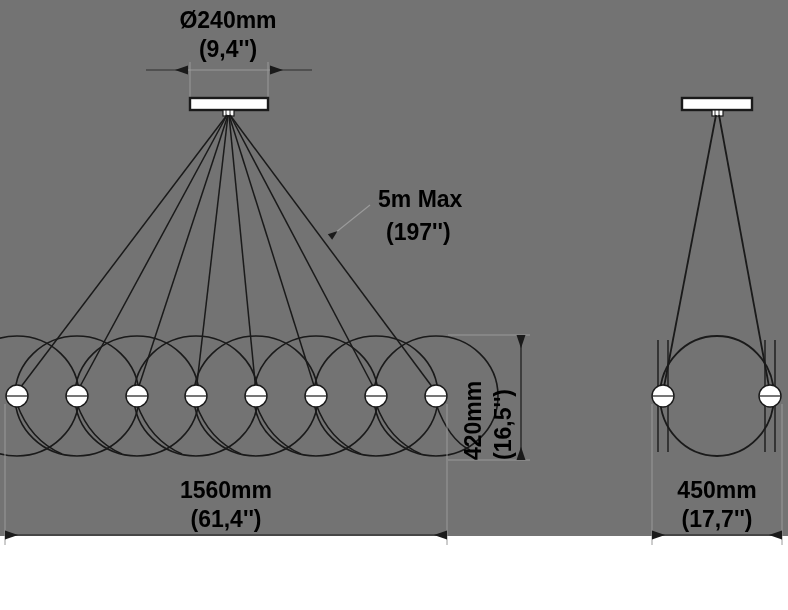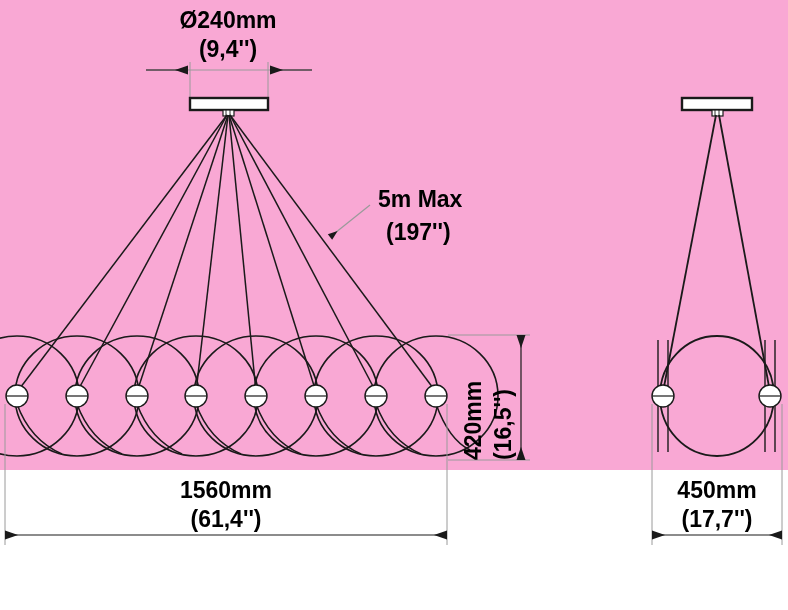--- a/index.html
+++ b/index.html
@@ -9,22 +9,22 @@
   }
   body {
     width: 788px;
     height: 610px;
     overflow: hidden;
     font-family: "Liberation Sans", sans-serif;
   }
   #drawing-root {
     position: relative;
     width: 788px;
-    height: 470px;
-    background: #f9a8d4;
+    height: 536px;
+    background: #737373;
   }
   svg.tech-drawing {
     position: absolute;
     top: 0;
     left: 0;
     width: 788px;
     height: 610px;
     display: block;
   }
   .dim-text {

